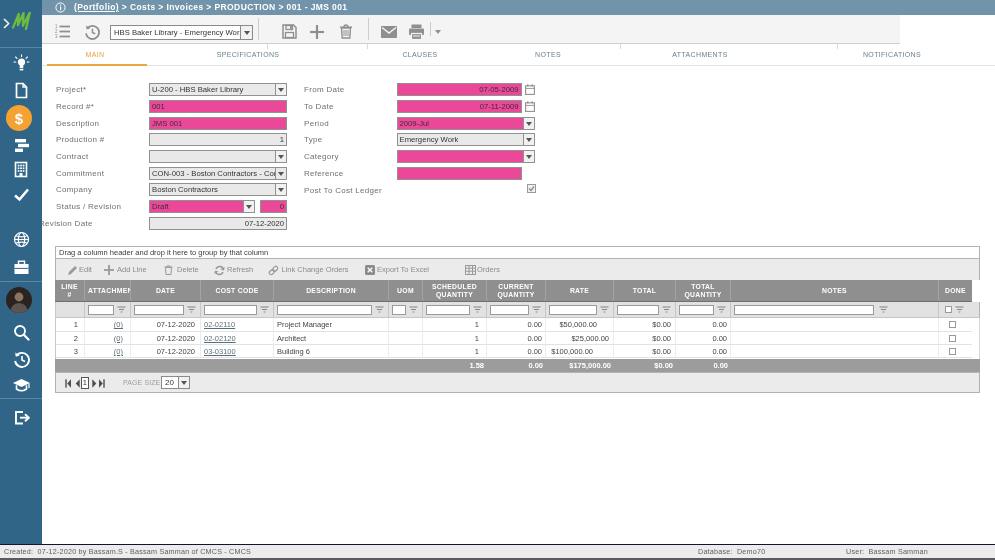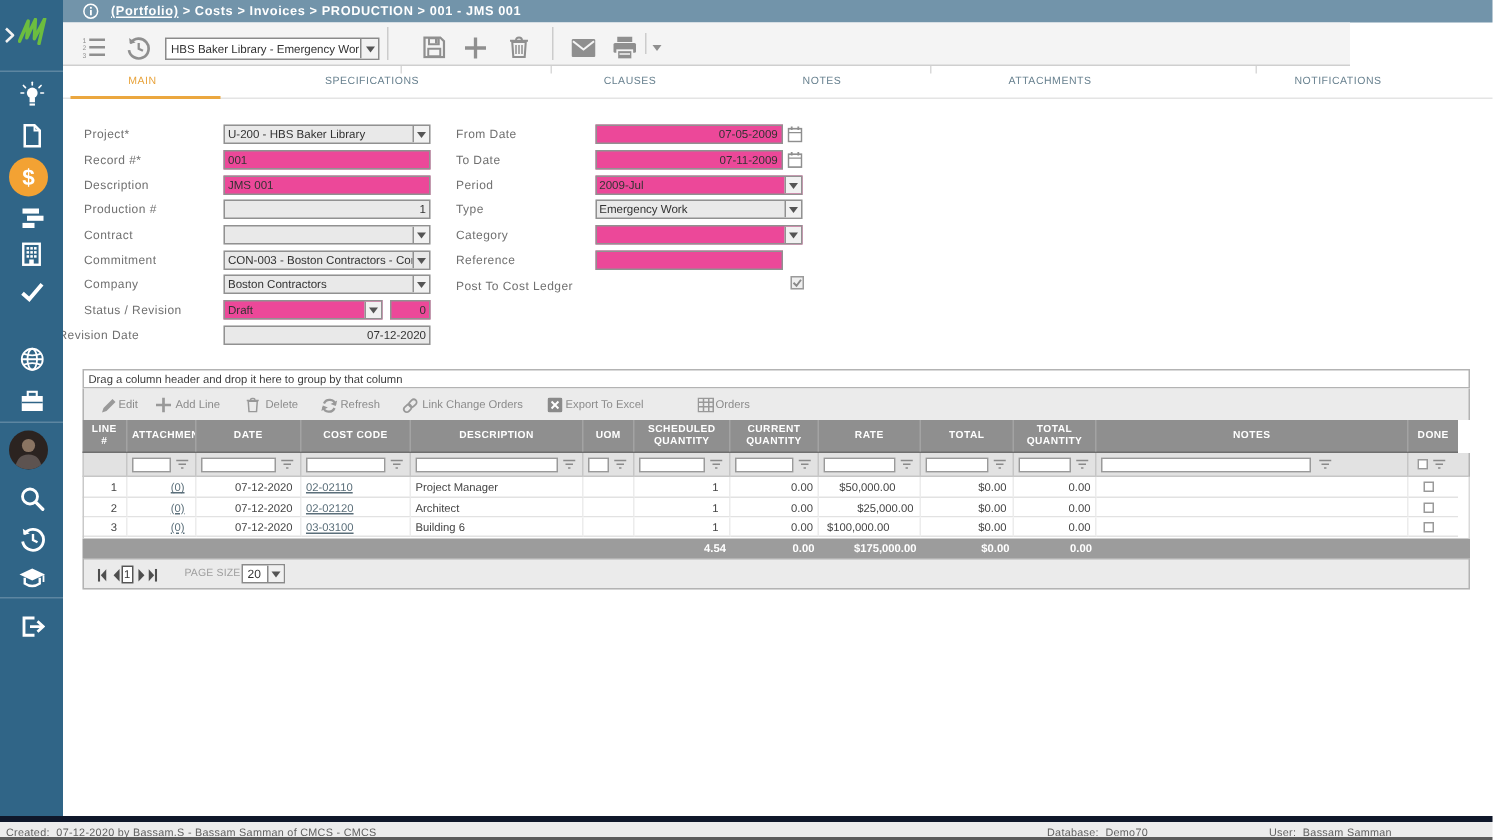--- a/index.html
+++ b/index.html
@@ -43,21 +43,21 @@
 .fin { position:absolute; left:3px; top:3px; height:10px; border:1px solid #9a9a9a; background:#fff; }
 .fun { position:absolute; right:4px; top:4px; width:9px; height:8px; }
 .cbx { position:absolute; left:10px; top:3px; width:7px; height:7px; border:1px solid #9a9a9a; background:#fff; }
 .drow { height:13.4px; background:#fff; font-size:7.5px; color:#444; }
 .drow > div { border-right:1px solid #ececec; border-bottom:1px solid #e2e2e2; line-height:13px; padding:0 3px; white-space:nowrap; }
 #gsum { top:358.5px; height:13.5px; background:#9c9c9c; width:925px; grid-template-columns:30px 46px 70px 73px 115px 34px 64px 59px 68px 62px 55px 208px 41px; font-size:7.5px; color:#fff; font-weight:bold; }
 #gsum > div { line-height:13.5px; padding:0 3px; }
 #gpager { left:55px; top:372px; width:925px; height:21px; background:#ebebeb; border:1px solid #b3b3b3; }
 .lnk { color:#5b6f7a; text-decoration:underline; }
 
-#status { left:0; top:543.5px; width:995px; height:14px; background:#ececec; border-top:4px solid #0f172a; font-size:7.2px; color:#5f5f5f; letter-spacing:.2px; }
+#status { left:0; top:543.5px; width:995px; height:14px; background:#ececec; border-top:1px solid #0f172a; font-size:7.2px; color:#5f5f5f; letter-spacing:.2px; }
 #status span { position:absolute; top:0; line-height:14px; white-space:nowrap; }
 #botstrip { left:0; top:557.5px; width:995px; height:2.5px; background:#5c5c5c; }
 </style>
 </head>
 <body>
 <div class="abs" id="topbar">
   <svg class="abs" style="left:13px;top:2px" width="11" height="11" viewBox="0 0 11 11">
       <circle cx="5.5" cy="5.5" r="4.6" fill="none" stroke="#fff" stroke-width="1"></circle>
       <rect x="5" y="4.6" width="1.2" height="3.6" fill="#fff"></rect>
       <rect x="5" y="2.6" width="1.2" height="1.2" fill="#fff"></rect>
@@ -446,21 +446,21 @@
       <div class="cbx"></div>
     </div>
 </div>
 <div class="grow" id="gsum">
   <div></div>
     <div></div>
     <div></div>
     <div></div>
     <div></div>
     <div></div>
-    <div class="rt">4.54</div>
+    <div class="rt">1.58</div>
     <div class="rt">0.00</div>
     <div class="rt">$175,000.00</div>
     <div class="rt">$0.00</div>
     <div class="rt">0.00</div>
     <div></div>
     <div></div>
 </div>
 <div class="abs" style="left:972px;top:302px;width:8px;height:16px;background:#e2e2e2;border-right:1px solid #b3b3b3;border-bottom:1px solid #c6c6c6"></div>
 <div class="abs" style="left:979px;top:318px;width:1px;height:40.5px;background:#d9d9d9"></div>
 <div class="abs" style="left:55px;top:302px;width:1px;height:56.5px;background:#c9c9c9"></div>

